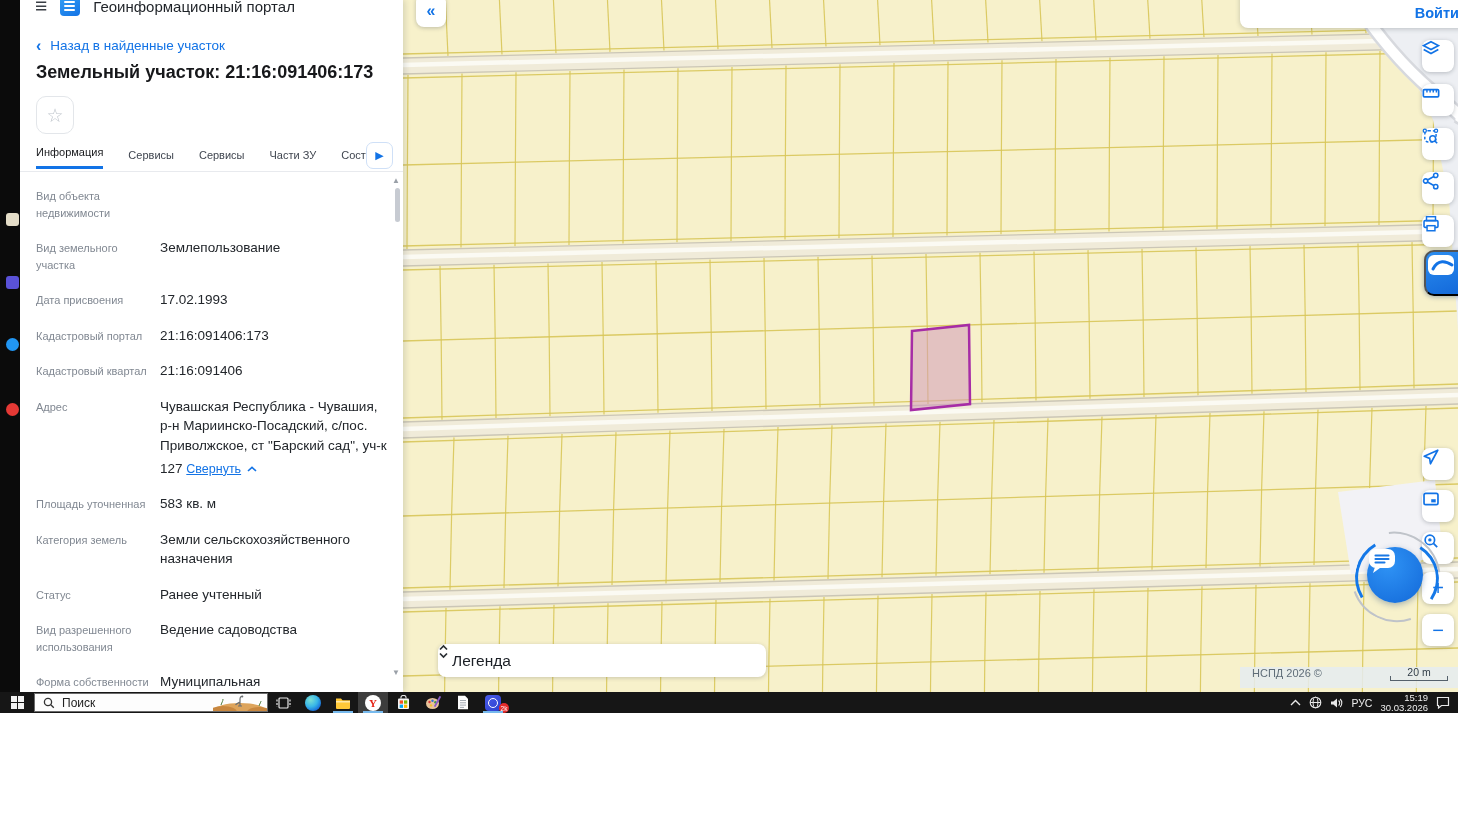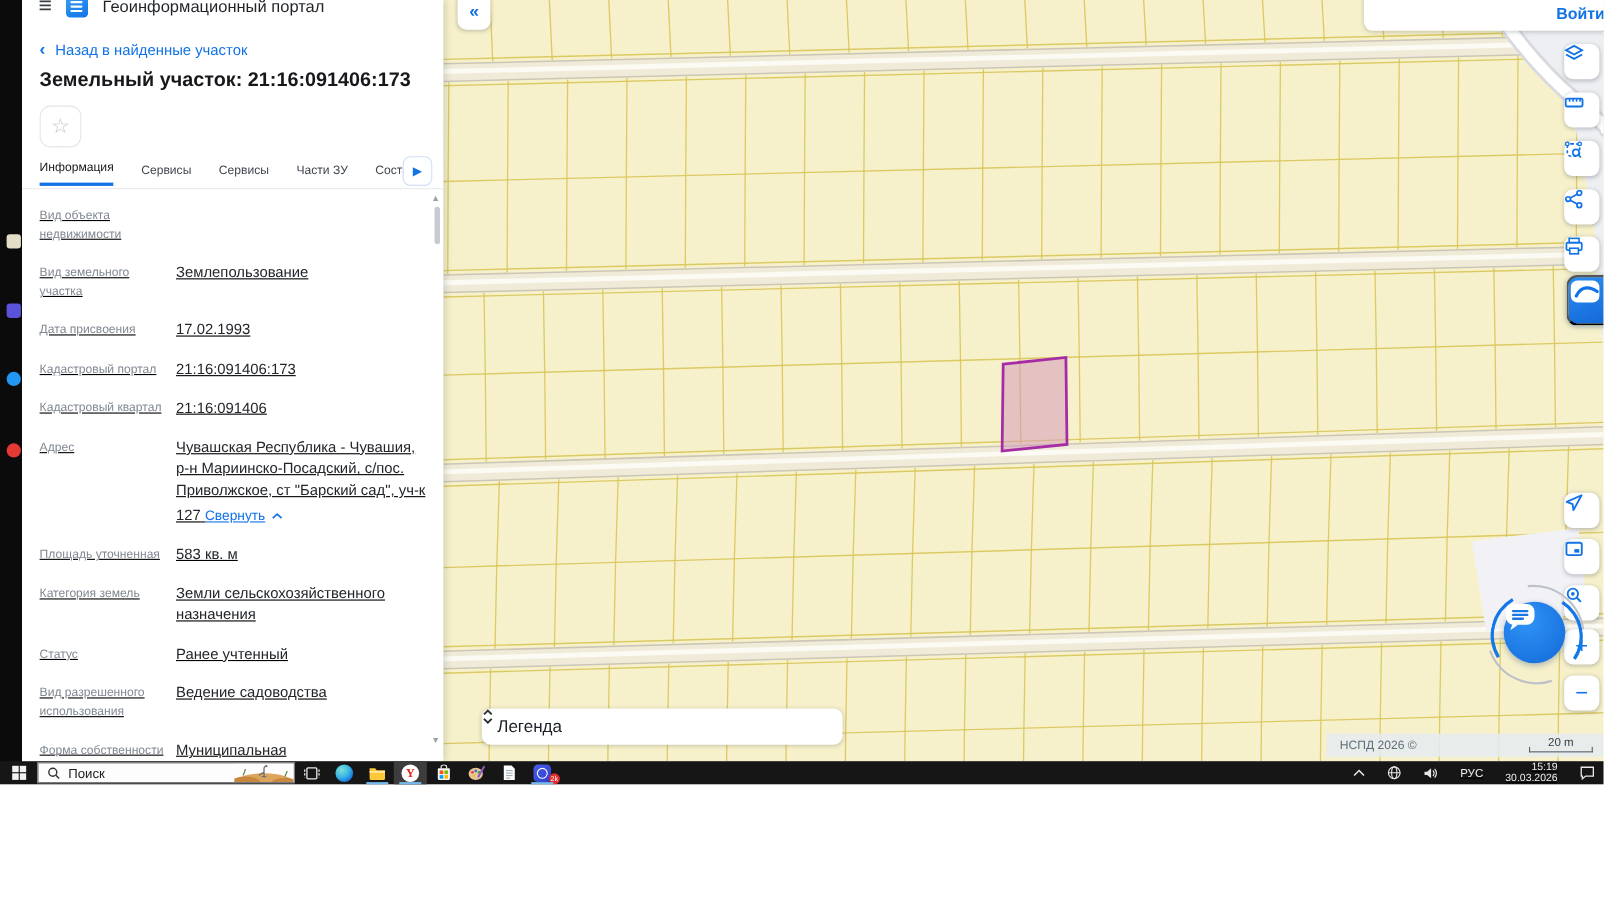--- a/index.html
+++ b/index.html
@@ -35,22 +35,22 @@
   #arc1{left:952px;top:538px;width:76px;height:74px;border:3px solid transparent;border-left-color:#1478e8;transform:rotate(14deg);}
   #arc2{left:956px;top:540px;width:74px;height:72px;border:3px solid transparent;border-right-color:#1478e8;transform:rotate(-12deg);}
   #arc3{left:946px;top:532px;width:88px;height:86px;border:2.5px solid transparent;border-top-color:#bfc3c9;transform:rotate(38deg);}
   #arc4{left:948px;top:534px;width:86px;height:84px;border:2.5px solid transparent;border-bottom-color:#bfc3c9;transform:rotate(26deg);}
   
   #legend{position:absolute;left:35px;top:644px;width:328px;height:33px;background:#fff;border-radius:8px;
           box-shadow:0 1px 4px rgba(40,50,60,.22);display:flex;align-items:center;justify-content:space-between;
           padding:0 12px 0 14px;box-sizing:border-box;cursor:pointer;}
   #legend .legend-lbl{font-size:15.5px;color:#1c2026;}
   
-  #attribution{position:absolute;right:0;top:667px;width:252px;height:21px;background:rgba(229,236,241,.85);
-               display:flex;align-items:center;justify-content:space-between;padding:0 10px 0 12px;box-sizing:border-box;}
+  #attribution{position:absolute;right:0;top:667px;width:218px;height:21px;background:rgba(229,236,241,.85);
+               display:flex;justify-content:space-between;padding:0 10px 0 12px;box-sizing:border-box;}
   #attribution .attr-txt{font-size:11px;color:#5f6d78;}
   .scalebox{position:relative;width:58px;height:15px;}
   .scalebox .slbl{position:absolute;top:-1px;width:100%;text-align:center;font-size:10.5px;color:#323e48;}
   .scalebox .sbar{position:absolute;bottom:1px;left:0;right:0;height:4px;
                   border-left:1.5px solid #55616b;border-right:1.5px solid #55616b;border-bottom:1.5px solid #55616b;}
   
   #panel{position:absolute;left:0;top:0;width:383px;height:692px;background:#fff;z-index:3;
          box-shadow:2px 0 6px rgba(30,40,50,.15);}
   #panel-header{position:absolute;left:0;top:-9px;height:30px;display:flex;align-items:center;gap:13px;padding-left:15px;}
   #hamburger{font-size:21px;color:#3a3f45;line-height:20px;cursor:pointer;}
@@ -64,40 +64,40 @@
   #object-title{position:absolute;left:16px;top:62px;font-size:18px;font-weight:700;color:#17181b;}
   #fav-btn{position:absolute;left:16px;top:96px;width:38px;height:38px;border:1px solid #e3e6ea;border-radius:10px;
            background:#fff;color:#bfc5cc;font-size:19px;display:flex;align-items:center;justify-content:center;cursor:pointer;}
   #tabs{position:absolute;left:16px;top:146px;width:351px;display:flex;gap:25px;align-items:flex-end;}
   .tab{font-size:11px;color:#404650;padding-bottom:8px;white-space:nowrap;cursor:pointer;}
   .tab.active{color:#17181b;border-bottom:3px solid #1273e6;}
   #tab-more{position:absolute;right:10px;top:142px;width:27px;height:27px;border:1px solid #cfe0f7;border-radius:7px;
             background:#fff;color:#1273e6;font-size:11px;display:flex;align-items:center;justify-content:center;cursor:pointer;}
   #tabs-divider{position:absolute;left:0;top:171px;width:383px;height:1px;background:#e8eaee;}
   #fields{position:absolute;left:16px;top:186px;width:352px;}
-  .frow{display:flex;margin-bottom:16px;text-decoration:underline;}
+  .frow{display:flex;margin-bottom:16px;}
   .flabel{width:118px;flex-shrink:0;font-size:11px;color:#818892;line-height:1.55;padding-top:2px;}
   .fvalue{font-size:13.5px;color:#22262b;line-height:1.45;padding-left:6px;width:228px;}
   .collapse-link{display:inline-flex;align-items:center;gap:6px;margin-top:4px;color:#1273e6;font-size:12.5px;
                  text-decoration:underline;cursor:pointer;}
   
   #pscroll-up{position:absolute;right:3px;top:176px;font-size:8px;color:#9aa0a8;}
   #pscroll-down{position:absolute;right:3px;top:668px;font-size:8px;color:#9aa0a8;}
   #pscroll-thumb{position:absolute;right:3px;top:188px;width:5px;height:34px;border-radius:3px;background:#c7cbd2;cursor:pointer;}
   
   #taskbar{position:absolute;left:0;top:692px;width:1458px;height:21px;background:#161616;z-index:5;
            display:flex;align-items:center;}
   #start-btn{width:34px;height:21px;display:flex;align-items:center;justify-content:center;cursor:pointer;}
   #search-box{width:234px;height:19px;background:#fdfdfd;border:1px solid #6a6a6a;display:flex;align-items:center;
               gap:7px;padding-left:8px;box-sizing:border-box;cursor:text;position:relative;overflow:hidden;}
   #search-box .search-lbl{font-size:12px;color:#222;}
   .tb-slot{width:30px;height:21px;display:flex;align-items:center;justify-content:center;position:relative;cursor:pointer;}
   .tb-slot.active-app{background:#3d3d3d;}
   .tb-underline{position:absolute;bottom:0;left:5px;right:5px;height:2px;background:#76b9ed;}
-  #tray{margin-left:auto;display:flex;align-items:center;gap:20px;padding-right:8px;text-decoration:underline;}
+  #tray{margin-left:auto;display:flex;align-items:center;gap:8px;padding-right:8px;}
   #tray .lang{color:#eee;font-size:10.5px;cursor:pointer;}
   #clock{color:#eee;font-size:9.5px;line-height:10px;text-align:right;cursor:pointer;}
   .badge-2k{position:absolute;right:-1px;bottom:0px;background:#e32b2b;color:#fff;font-size:6.5px;
             border-radius:50%;width:10px;height:10px;display:flex;align-items:center;justify-content:center;}
 </style>
 </head>
 <body>
 
 <div id="screen">
 

